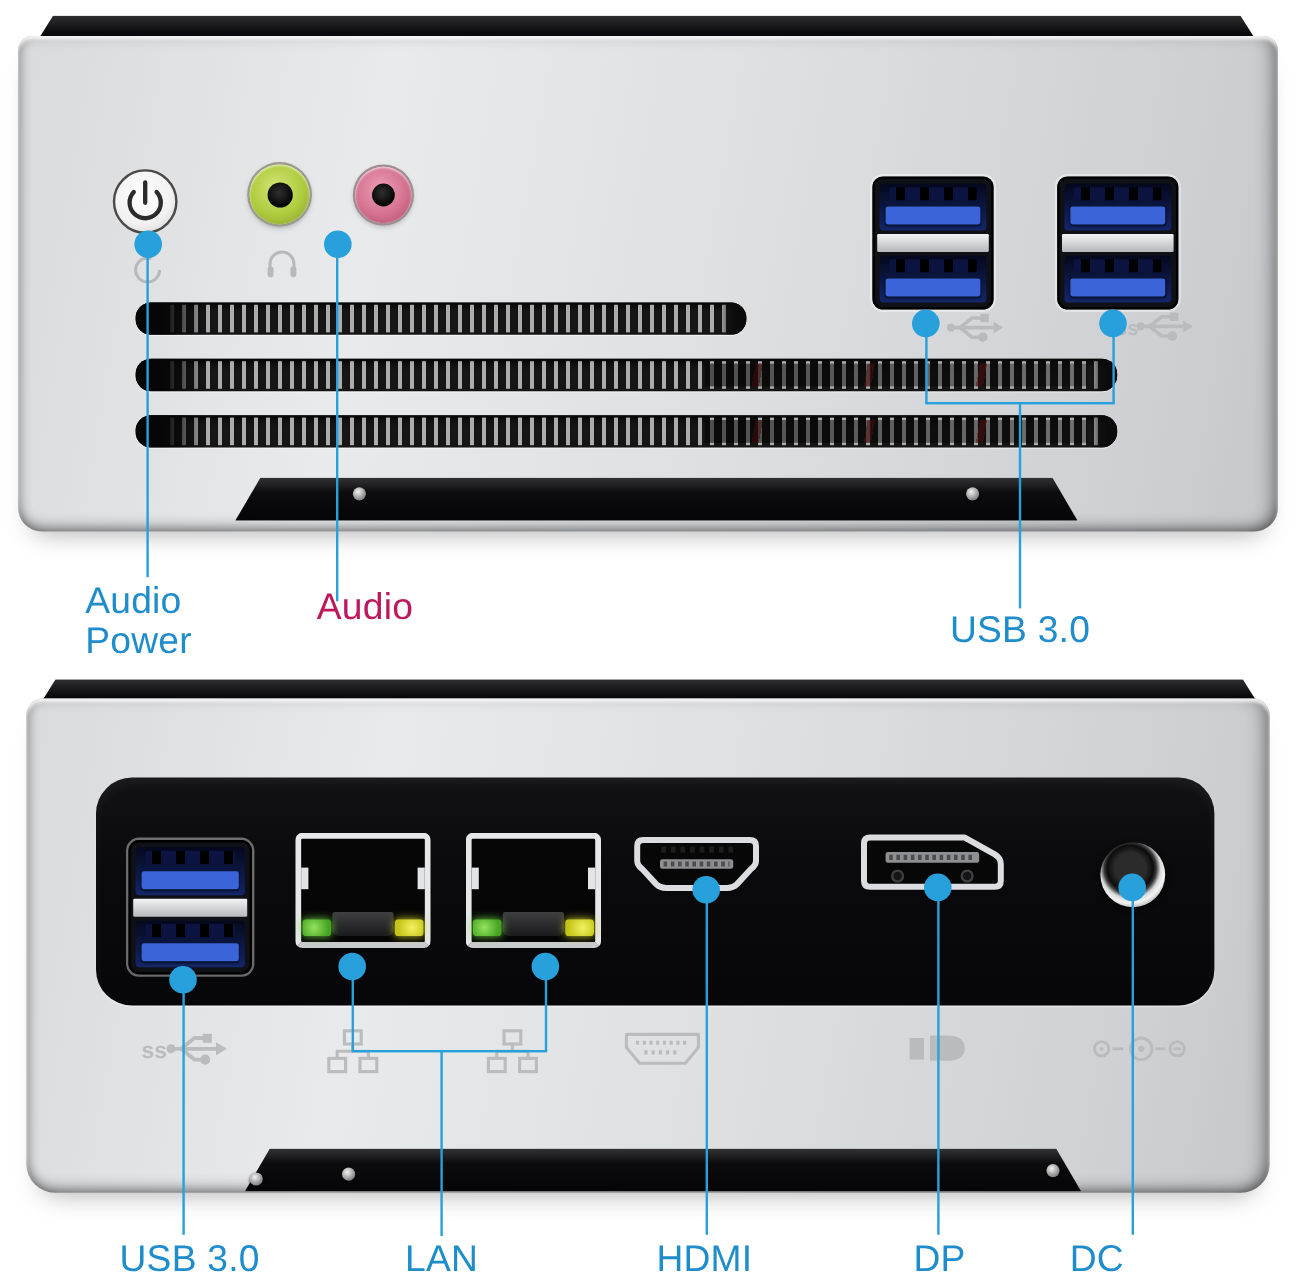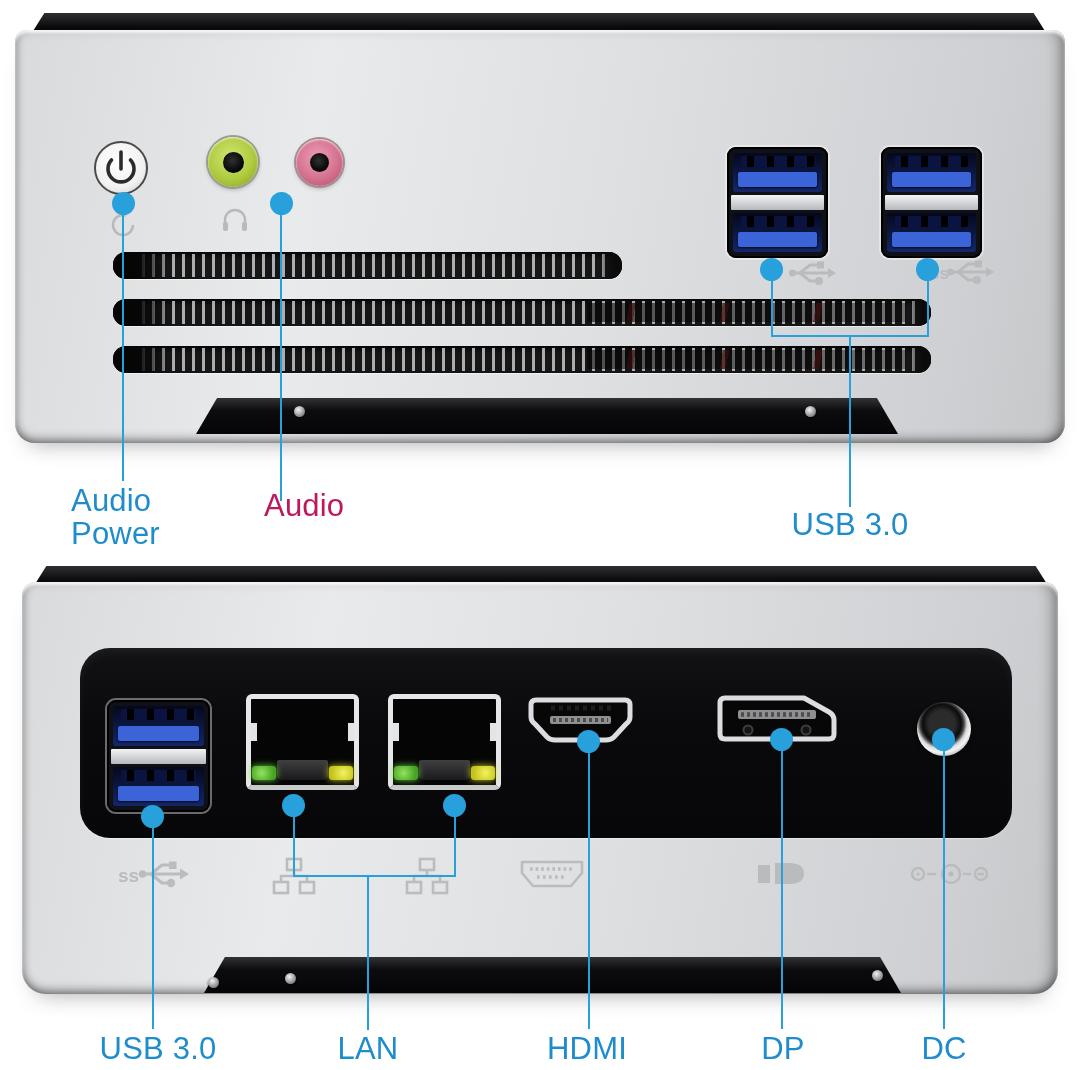--- a/index.html
+++ b/index.html
@@ -343,15 +343,15 @@
   <div class="dot cl-bg" style="left: 577px; top: 730px; background: rgb(39, 160, 220);"></div>
   <div class="vline cl-bg" style="left: 588px; top: 742px; height: 287px; background: rgb(39, 160, 220);"></div>
   <div class="lbl center" style="left: 527px; top: 1032px; width: 120px; color: rgb(31, 140, 204);"><span>HDMI</span></div>
 
   <div class="dot cl-bg" style="left: 770px; top: 728px; background: rgb(39, 160, 220);"></div>
   <div class="vline cl-bg" style="left: 781px; top: 740px; height: 289px; background: rgb(39, 160, 220);"></div>
   <div class="lbl center" style="left: 723px; top: 1032px; width: 120px; color: rgb(31, 140, 204);"><span>DP</span></div>
 
   <div class="dot cl-bg" style="left: 932px; top: 728px; background: rgb(39, 160, 220);"></div>
   <div class="vline cl-bg" style="left: 943px; top: 740px; height: 289px; background: rgb(39, 160, 220);"></div>
-  <div class="lbl center" style="left: 884px; top: 1032px; width: 120px; color: rgb(31, 140, 204);"><span>DC</span></div>
+  <div class="lbl center" style="left: 854px; top: 1032px; width: 120px; color: rgb(31, 140, 204);"><span>DC</span></div>
 
 </div>
 
 </body></html>

